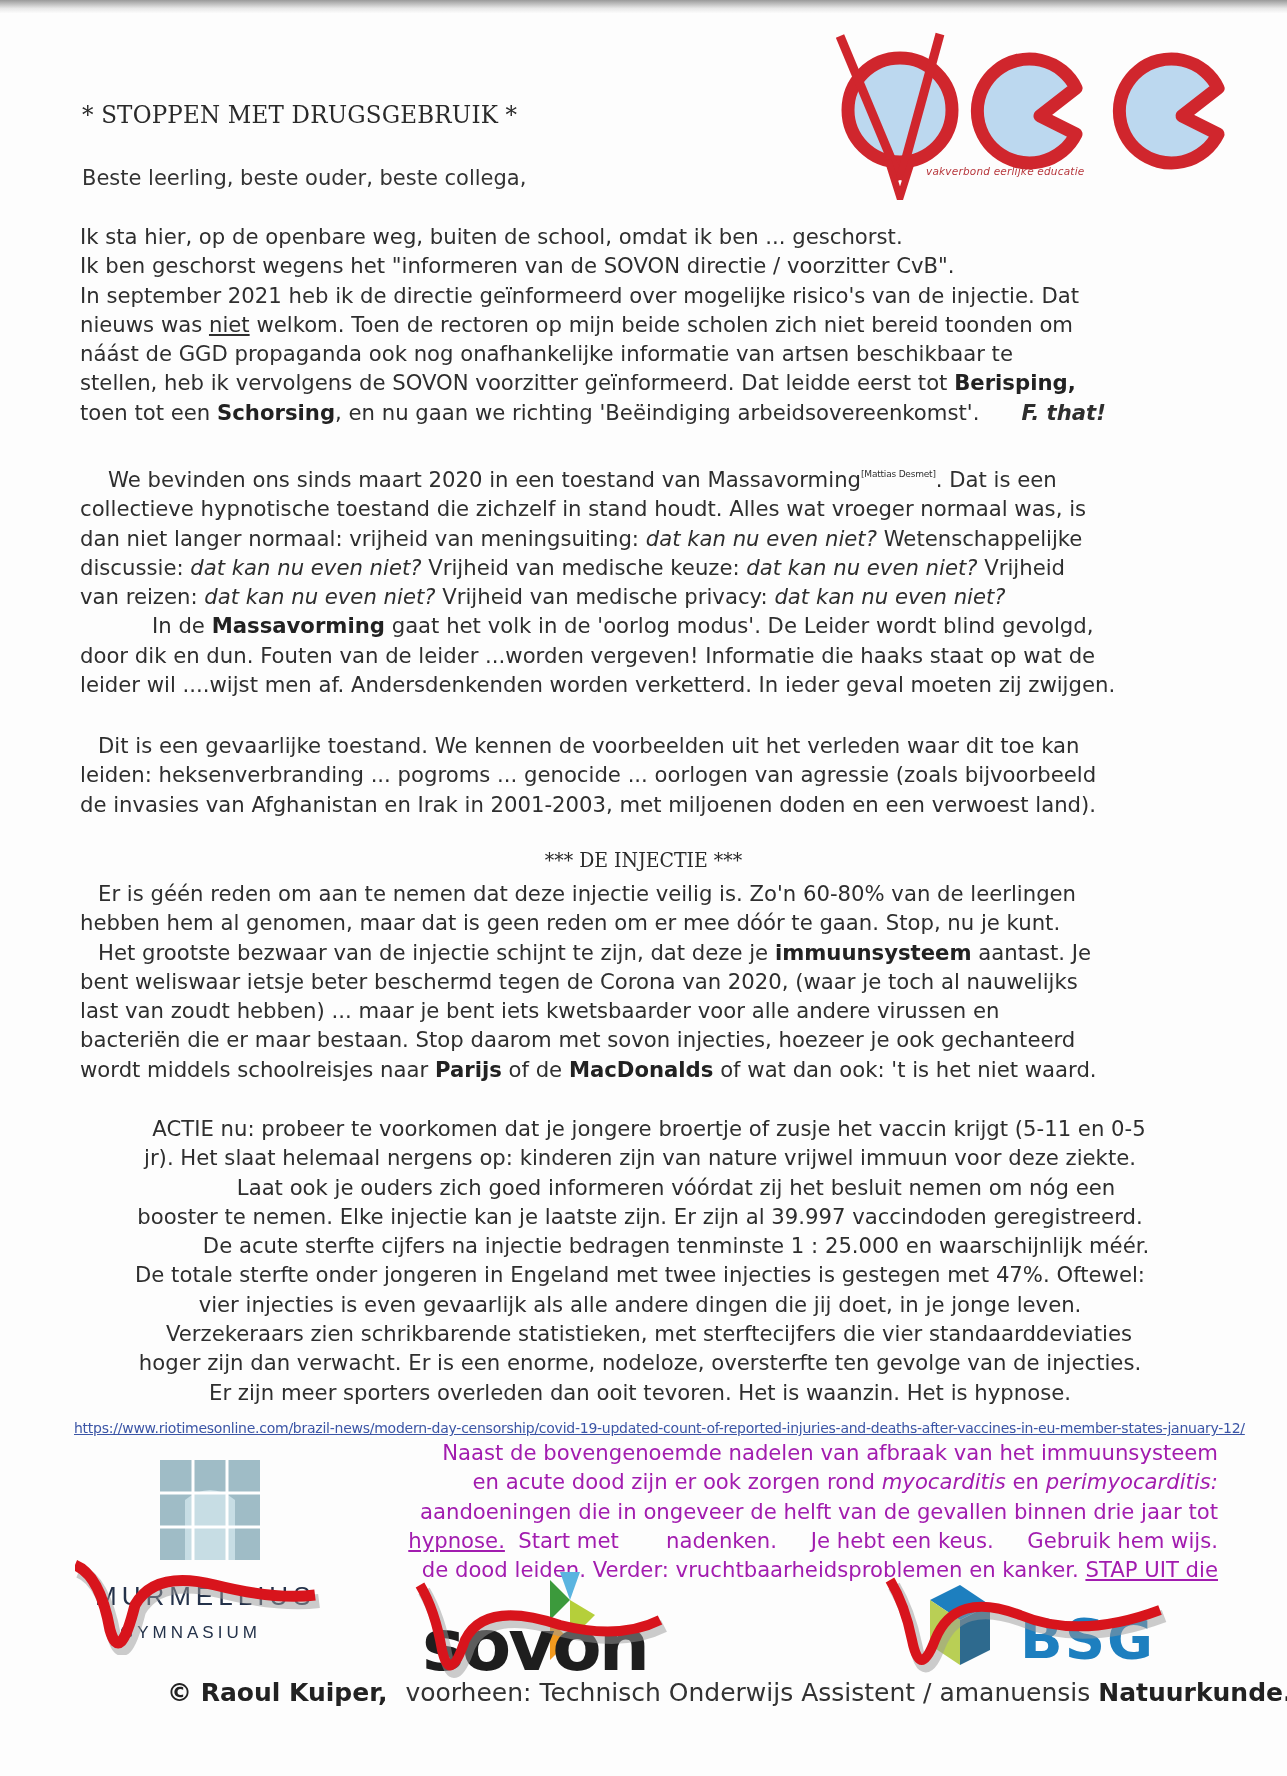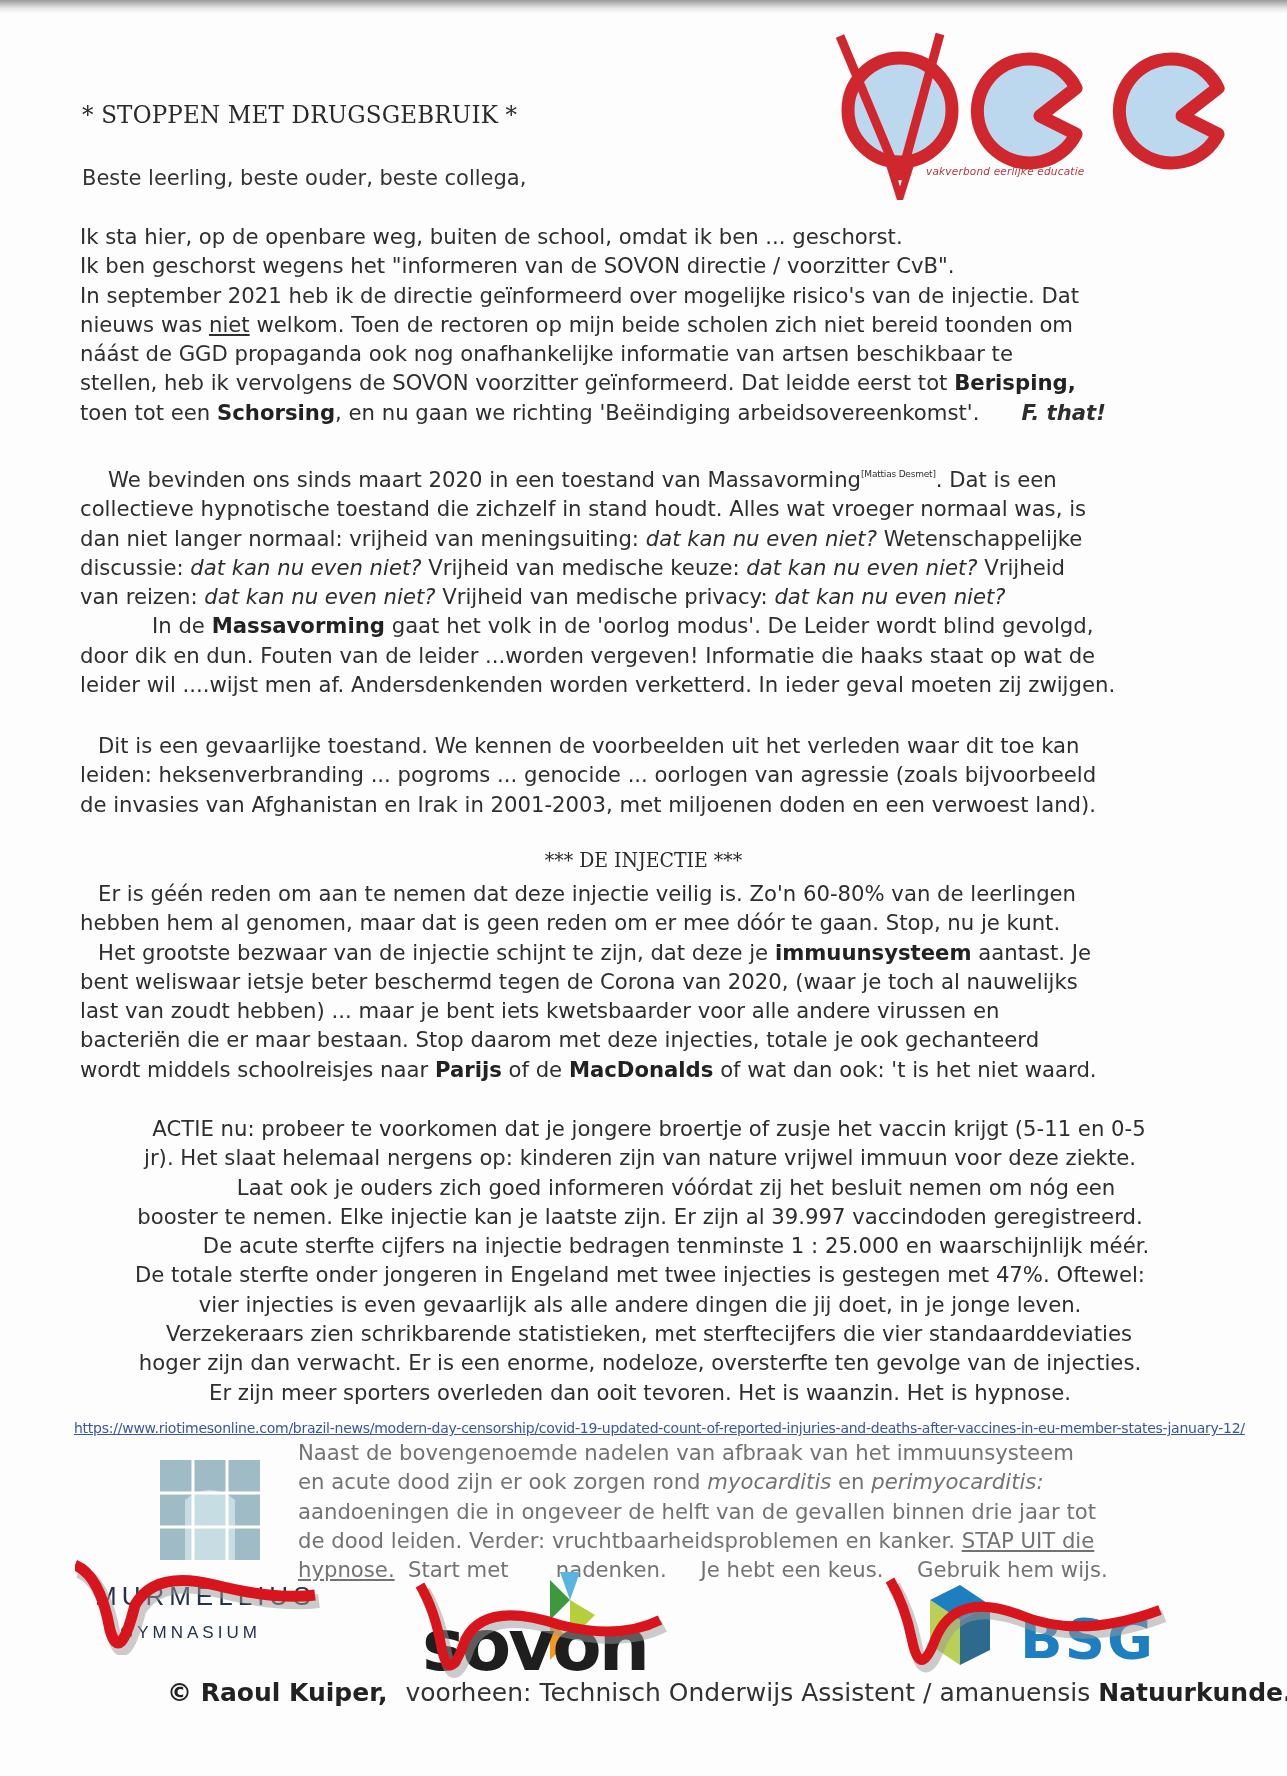--- a/index.html
+++ b/index.html
@@ -27,21 +27,21 @@
   .u { text-decoration: underline; }
   sup.ref { font-size: 9px; vertical-align: 10px; letter-spacing: -0.2px; }
 
   .section-head { position: absolute; left: 0; width: 1287px; top: 848px; text-align: center;
     font-family: "DejaVu Serif", serif; font-size: 21px; color: #2a2a2a; transform: scaleX(0.9); }
 
   .source-link { position: absolute; left: 74px; top: 1420px; font-size: 14px; color: #3b55a6;
     text-decoration: underline; white-space: nowrap; letter-spacing: -0.25px; }
 
   .bottom-para { position: absolute; left: 298px; top: 1438px; width: 920px; font-size: 21.2px;
-    line-height: 29.3px; color: #737373; }
+    line-height: 29.3px; color: #a21caf; text-align: right; }
   .bottom-para p { white-space: nowrap; }
 
   .logo-murmellius { position: absolute; left: 75px; top: 1455px; width: 260px; height: 200px; }
   .logo-sovon { position: absolute; left: 410px; top: 1570px; width: 280px; height: 110px; }
   .logo-bsg { position: absolute; left: 880px; top: 1570px; width: 300px; height: 110px; }
 
   .footer { position: absolute; left: 167px; top: 1678px; font-size: 25px; color: #333; white-space: nowrap; }
   .footer .sp { display: inline-block; width: 18px; }
 </style>
 </head>
@@ -93,21 +93,21 @@
 </div>
 
 <div class="section-head">*** DE INJECTIE ***</div>
 
 <div class="text" style="top:879px;">
   <p class="ind3">Er is géén reden om aan te nemen dat deze injectie veilig is.  Zo'n 60-80% van de leerlingen</p>
   <p>hebben hem al genomen, maar dat is geen reden om er mee dóór te gaan. Stop, nu je kunt.</p>
   <p class="ind3"><span>Het grootste bezwaar van de injectie schijnt te zijn, dat deze je </span><b>immuunsysteem</b><span> aantast. Je</span></p>
   <p>bent weliswaar ietsje beter beschermd tegen de Corona van 2020, (waar je toch al nauwelijks</p>
   <p>last van zoudt hebben) ... maar je bent iets kwetsbaarder voor alle andere virussen en</p>
-  <p>bacteriën die er maar bestaan.  Stop daarom met deze injecties, totale je ook gechanteerd</p>
+  <p>bacteriën die er maar bestaan.  Stop daarom met sovon injecties, hoezeer je ook gechanteerd</p>
   <p><span>wordt middels schoolreisjes naar </span><b>Parijs</b><span> of de </span><b>MacDonalds</b><span> of wat dan ook: 't is het niet waard.</span></p>
 </div>
 
 <div class="text" style="top:1114px;text-align:center;">
   <p class="ind3">ACTIE nu: probeer te voorkomen dat je jongere broertje of zusje het vaccin krijgt (5-11 en 0-5</p>
   <p>jr).  Het slaat helemaal nergens op: kinderen zijn van nature vrijwel immuun voor deze ziekte.</p>
   <p class="ind2">Laat ook je ouders zich goed informeren vóórdat zij het besluit nemen om nóg een</p>
   <p>booster te nemen.  Elke injectie kan je laatste zijn. Er zijn al 39.997 vaccindoden geregistreerd.</p>
   <p class="ind2">De acute sterfte cijfers na injectie bedragen tenminste 1 : 25.000 en waarschijnlijk méér.</p>
   <p>De totale sterfte onder jongeren in Engeland met twee injecties is gestegen met 47%.  Oftewel:</p>
@@ -131,22 +131,22 @@
     <text x="45" y="183" font-family="Liberation Sans, sans-serif" font-size="17" fill="#24324a" letter-spacing="4">GYMNASIUM</text>
     <path d="M0 110 Q25 120 35 175 Q45 210 60 150 Q80 115 140 130 Q200 145 240 140" fill="none" stroke="#9a9a9a" stroke-width="14" opacity="0.5" transform="translate(4,6)"></path>
     <path d="M0 110 Q25 120 35 175 Q45 210 60 150 Q80 115 140 130 Q200 145 240 140" fill="none" stroke="#d8141c" stroke-width="11"></path>
   </svg>
 </div>
 
 <div class="bottom-para">
   <p>Naast de bovengenoemde nadelen van afbraak van het immuunsysteem</p>
   <p><span>en acute dood zijn er ook zorgen rond </span><i>myocarditis</i><span> en </span><i>perimyocarditis:</i></p>
   <p>aandoeningen die in ongeveer de helft van de gevallen binnen drie jaar tot</p>
+  <p style="white-space:pre;"><span class="u">hypnose.</span><span>  Start met </span><span>      nadenken.</span><span>     Je hebt een keus.</span><span>     Gebruik hem wijs.</span></p>
   <p><span>de dood leiden. Verder: vruchtbaarheidsproblemen en kanker.  </span><span class="u">STAP UIT die</span></p>
-  <p style="white-space:pre;"><span class="u">hypnose.</span><span>  Start met </span><span>      nadenken.</span><span>     Je hebt een keus.</span><span>     Gebruik hem wijs.</span></p>
 </div>
 
 <div class="logo-sovon">
   <svg width="280" height="110" viewBox="0 0 280 110">
     <polygon points="150,2 170,2 160,30" fill="#5ab4e0"></polygon>
     <polygon points="140,10 160,30 140,50" fill="#3c9a3c"></polygon>
     <polygon points="160,30 185,45 160,70" fill="#b5cf3a"></polygon>
     <polygon points="140,50 160,70 140,90" fill="#f39a1e"></polygon>
     <text x="12" y="100" font-family="DejaVu Sans, sans-serif" font-weight="bold" font-size="72" fill="#1e1e1e" letter-spacing="-3">sovon</text>
     <path d="M10 15 Q25 40 32 80 Q40 115 55 70 Q75 30 150 55 Q210 70 250 50" fill="none" stroke="#9a9a9a" stroke-width="13" opacity="0.5" transform="translate(4,6)"></path>

